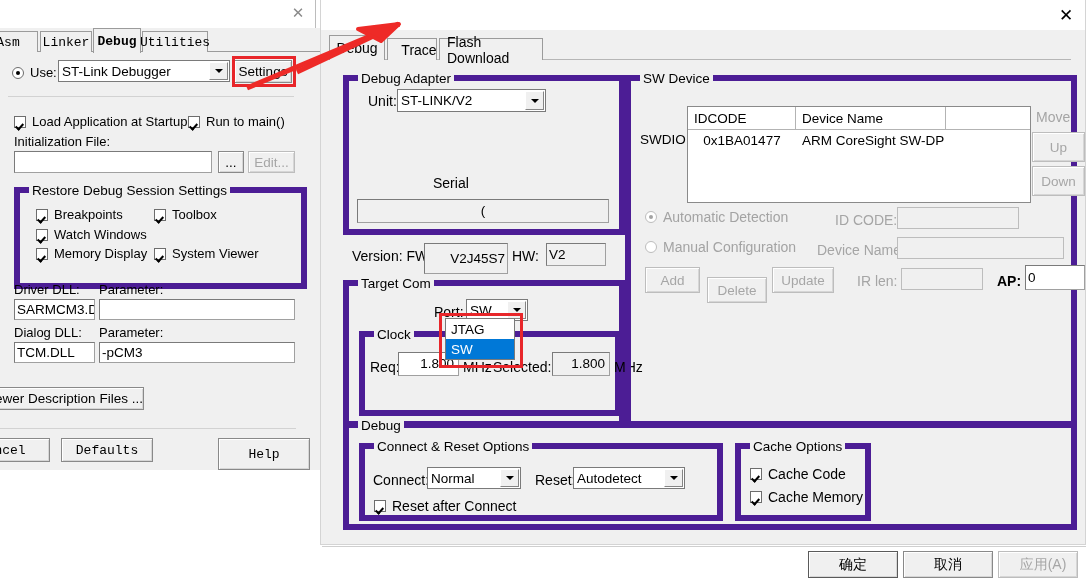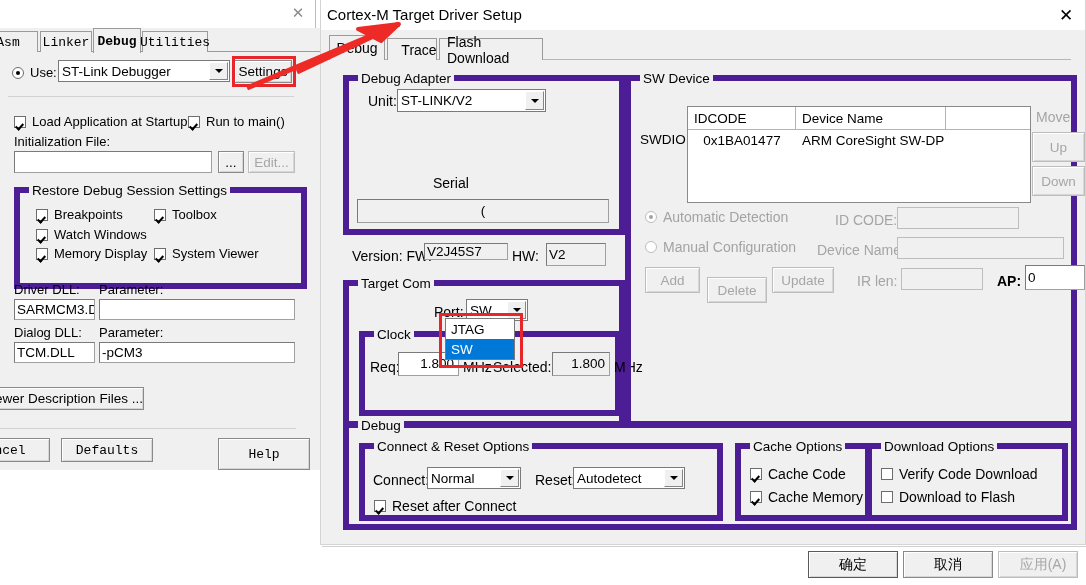--- a/index.html
+++ b/index.html
@@ -251,21 +251,20 @@
         <span>Defaults</span>
       </div>
       <div class="btn mono" style="left:218px;top:410px;width:92px;height:32px;text-align:center;">
         <span>Help</span>
       </div>
     </div>
   </div>
 
   <div id="cortex-dialog">
     <div class="titlebar">
-      <div class="dlgtitle">Cortex-M Target Driver Setup</div>
       <div class="closex">✕</div>
     </div>
 
     <div class="content">
       <div class="ctabline"></div>
       <div class="ctab active" style="left:8px;width:56px;">
         <span>Debug</span>
       </div>
       <div class="ctab" style="left:66px;width:50px;padding-left:21px;">
         <span>Trace</span>
@@ -282,21 +281,21 @@
           <span class="arrowbtn">
               <i></i>
             </span>
         </div>
         <div class="txt" style="left:84px;top:95px;font-size:14px;">Serial</div>
         <div class="field ro" style="left:8px;top:118px;width:252px;height:24px;justify-content:center;">
           <span>(</span>
         </div>
       </div>
       <div class="txt" style="left:31px;top:219px;font-size:14px;">Version: FW:</div>
-      <div class="field ro" style="left:103px;top:213px;width:84px;height:17px;">
+      <div class="field ro" style="left:103px;top:213px;width:84px;height:31px;justify-content:flex-end;">
         <span>V2J45S7</span>
       </div>
       <div class="txt" style="left:191px;top:219px;font-size:14px;">HW:</div>
       <div class="field ro" style="left:225px;top:213px;width:60px;height:23px;">
         <span>V2</span>
       </div>
 
       <div class="grp" style="left:22px;top:250px;width:270px;height:135px;">
         <div class="grp-title">Target Com</div>
         <div class="txt" style="left:85px;top:19px;font-size:14px;">Port:</div>
@@ -425,31 +424,20 @@
           <div class="cb on" style="left:9px;top:18px;font-size:14px;">
             <span class="box"></span>
             <span>Cache Code</span>
           </div>
           <div class="cb on" style="left:9px;top:41px;font-size:14px;">
             <span class="box"></span>
             <span>Cache Memory</span>
           </div>
         </div>
 
-        <div class="grp" style="left:517px;top:15px;width:190px;height:66px;">
-          <div class="grp-title">Download Options</div>
-          <div class="cb" style="left:9px;top:18px;font-size:14px;">
-            <span class="box"></span>
-            <span>Verify Code Download</span>
-          </div>
-          <div class="cb" style="left:9px;top:41px;font-size:14px;">
-            <span class="box"></span>
-            <span>Download to Flash</span>
-          </div>
-        </div>
       </div>
     </div>
   </div>
 
   <div class="footer-sep" style="left:322px;top:546px;width:764px;"></div>
   <div class="btn" style="left:808px;top:551px;width:90px;height:27px;border-color:#5a5a5a;font-size:14px;">
     <span>确定</span>
   </div>
   <div class="btn" style="left:903px;top:551px;width:90px;height:27px;font-size:14px;">
     <span>取消</span>

